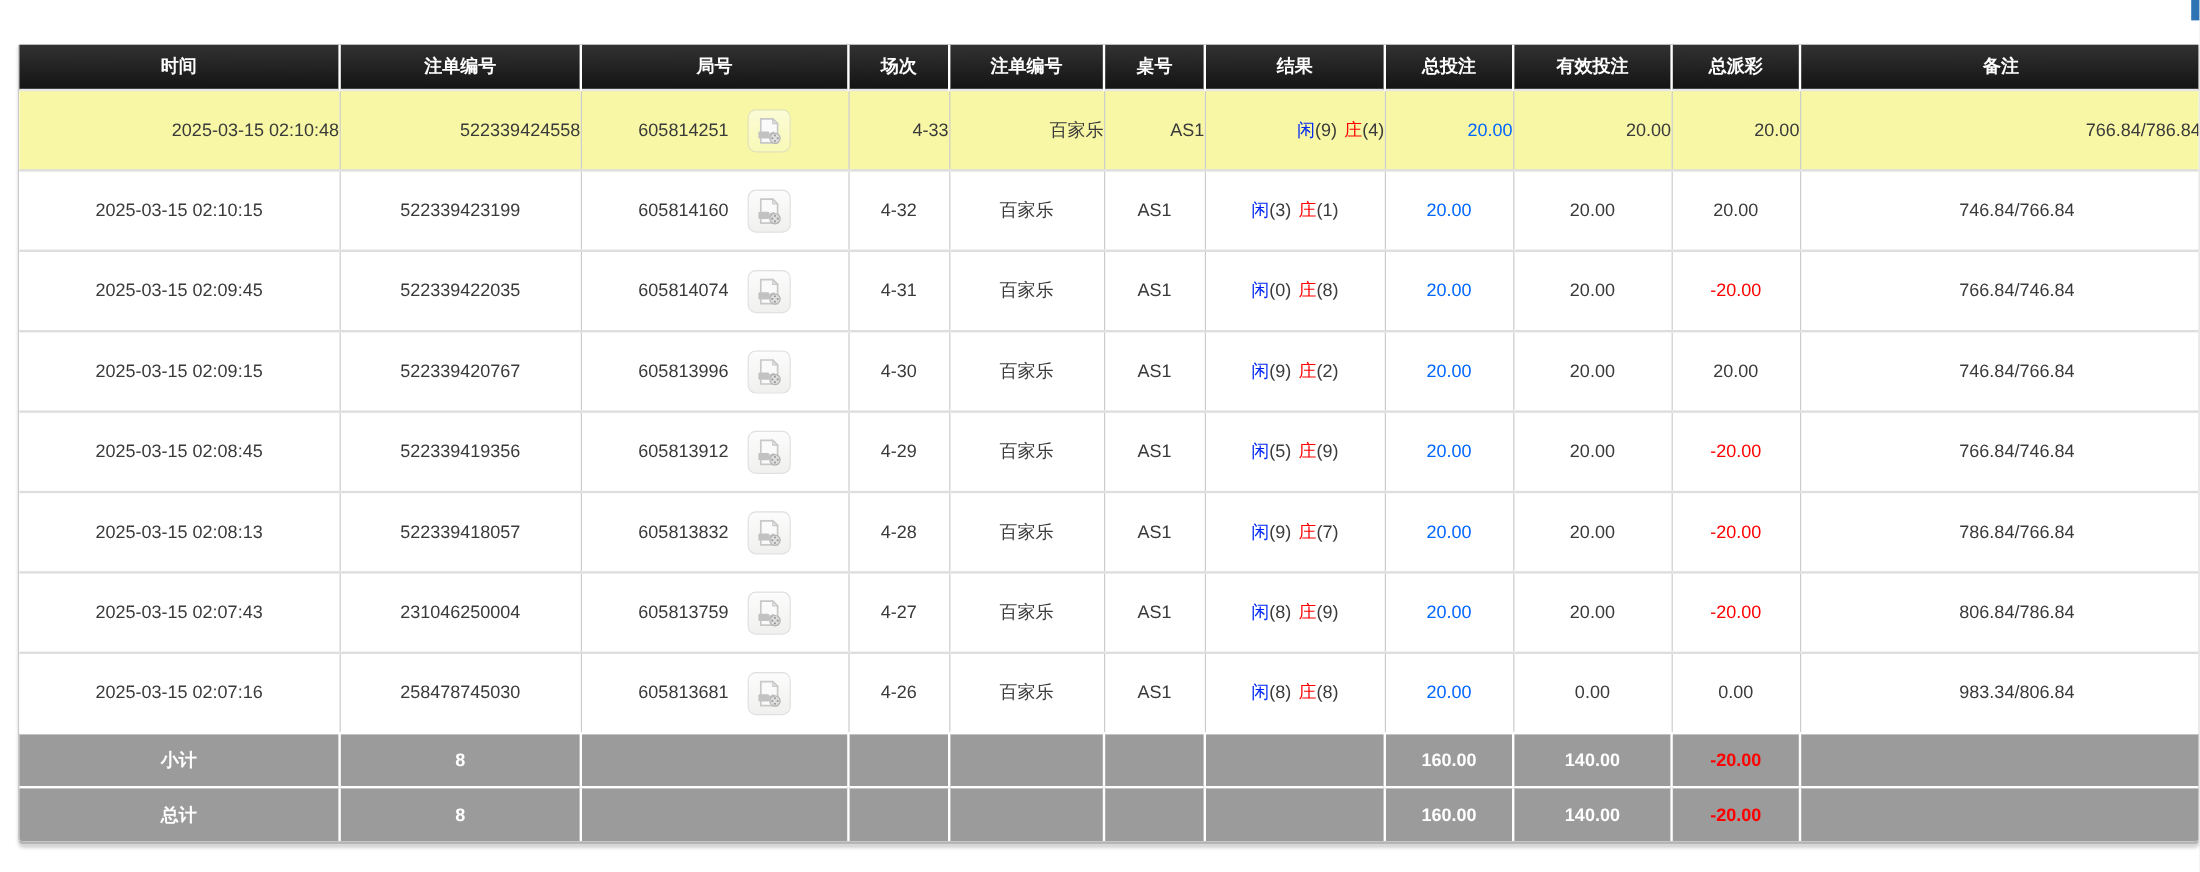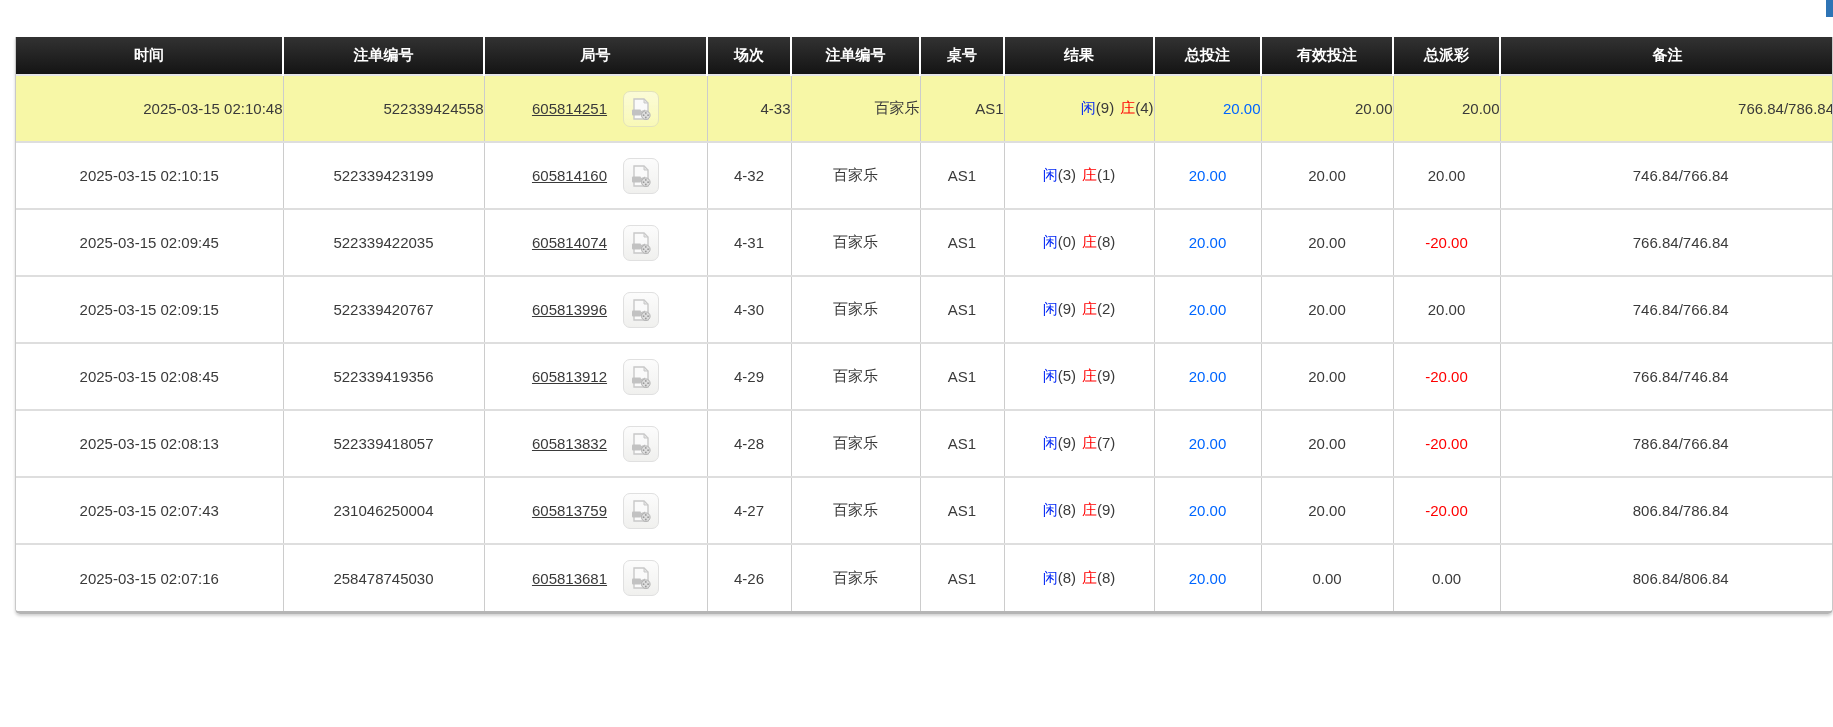--- a/index.html
+++ b/index.html
@@ -61,21 +61,21 @@
     border-top: 2px solid #ffffff;
   }
   tfoot td:last-child { border-right: none; }
   .link-blue { color: var(--link-blue, #0066ff); cursor: pointer; }
   .player { color: var(--player-blue, #0026f5); }
   .banker { color: var(--banker-red, #ff0000); }
   .score { color: #3a3a3a; }
   .neg { color: var(--negative-red, #ff0000) !important; }
   .result-gap { display: inline-block; width: 6px; }
   .round-wrap {
-    display: flex; align-items: center; justify-content: center; gap: 16px; text-decoration: underline;
+    display: flex; align-items: center; justify-content: center; gap: 16px;
   }
   .video-btn {
     width: 36px; height: 36px;
     border: 1px solid #e0e0e0;
     border-radius: 7px;
     background: linear-gradient(to bottom, #fcfcfc, #f0f0ee);
     display: inline-flex; align-items: center; justify-content: center;
     cursor: pointer; padding: 0;
   }
   tr.highlight .video-btn {
@@ -366,19 +366,45 @@
     </td>
     <td>4-26</td>
     <td>百家乐</td>
     <td>AS1</td>
     <td>
       <span class="player">闲</span><span class="score">(8)</span><span class="result-gap"></span><span class="banker">庄</span><span class="score">(8)</span>
     </td>
     <td class="link-blue">20.00</td>
     <td>0.00</td>
     <td>0.00</td>
-    <td>806.84/806.84</td>
+    <td>983.34/806.84</td>
   </tr>
       </tbody>
     <tfoot>
+        <tr>
+    <td>小计</td>
+    <td>8</td>
+    <td></td>
+    <td></td>
+    <td></td>
+    <td></td>
+    <td></td>
+    <td>160.00</td>
+    <td>140.00</td>
+    <td class="neg">-20.00</td>
+    <td></td>
+  </tr>
+        <tr>
+    <td>总计</td>
+    <td>8</td>
+    <td></td>
+    <td></td>
+    <td></td>
+    <td></td>
+    <td></td>
+    <td>160.00</td>
+    <td>140.00</td>
+    <td class="neg">-20.00</td>
+    <td></td>
+  </tr>
       </tfoot>
   </table>
 </div>
 
 </body></html>

